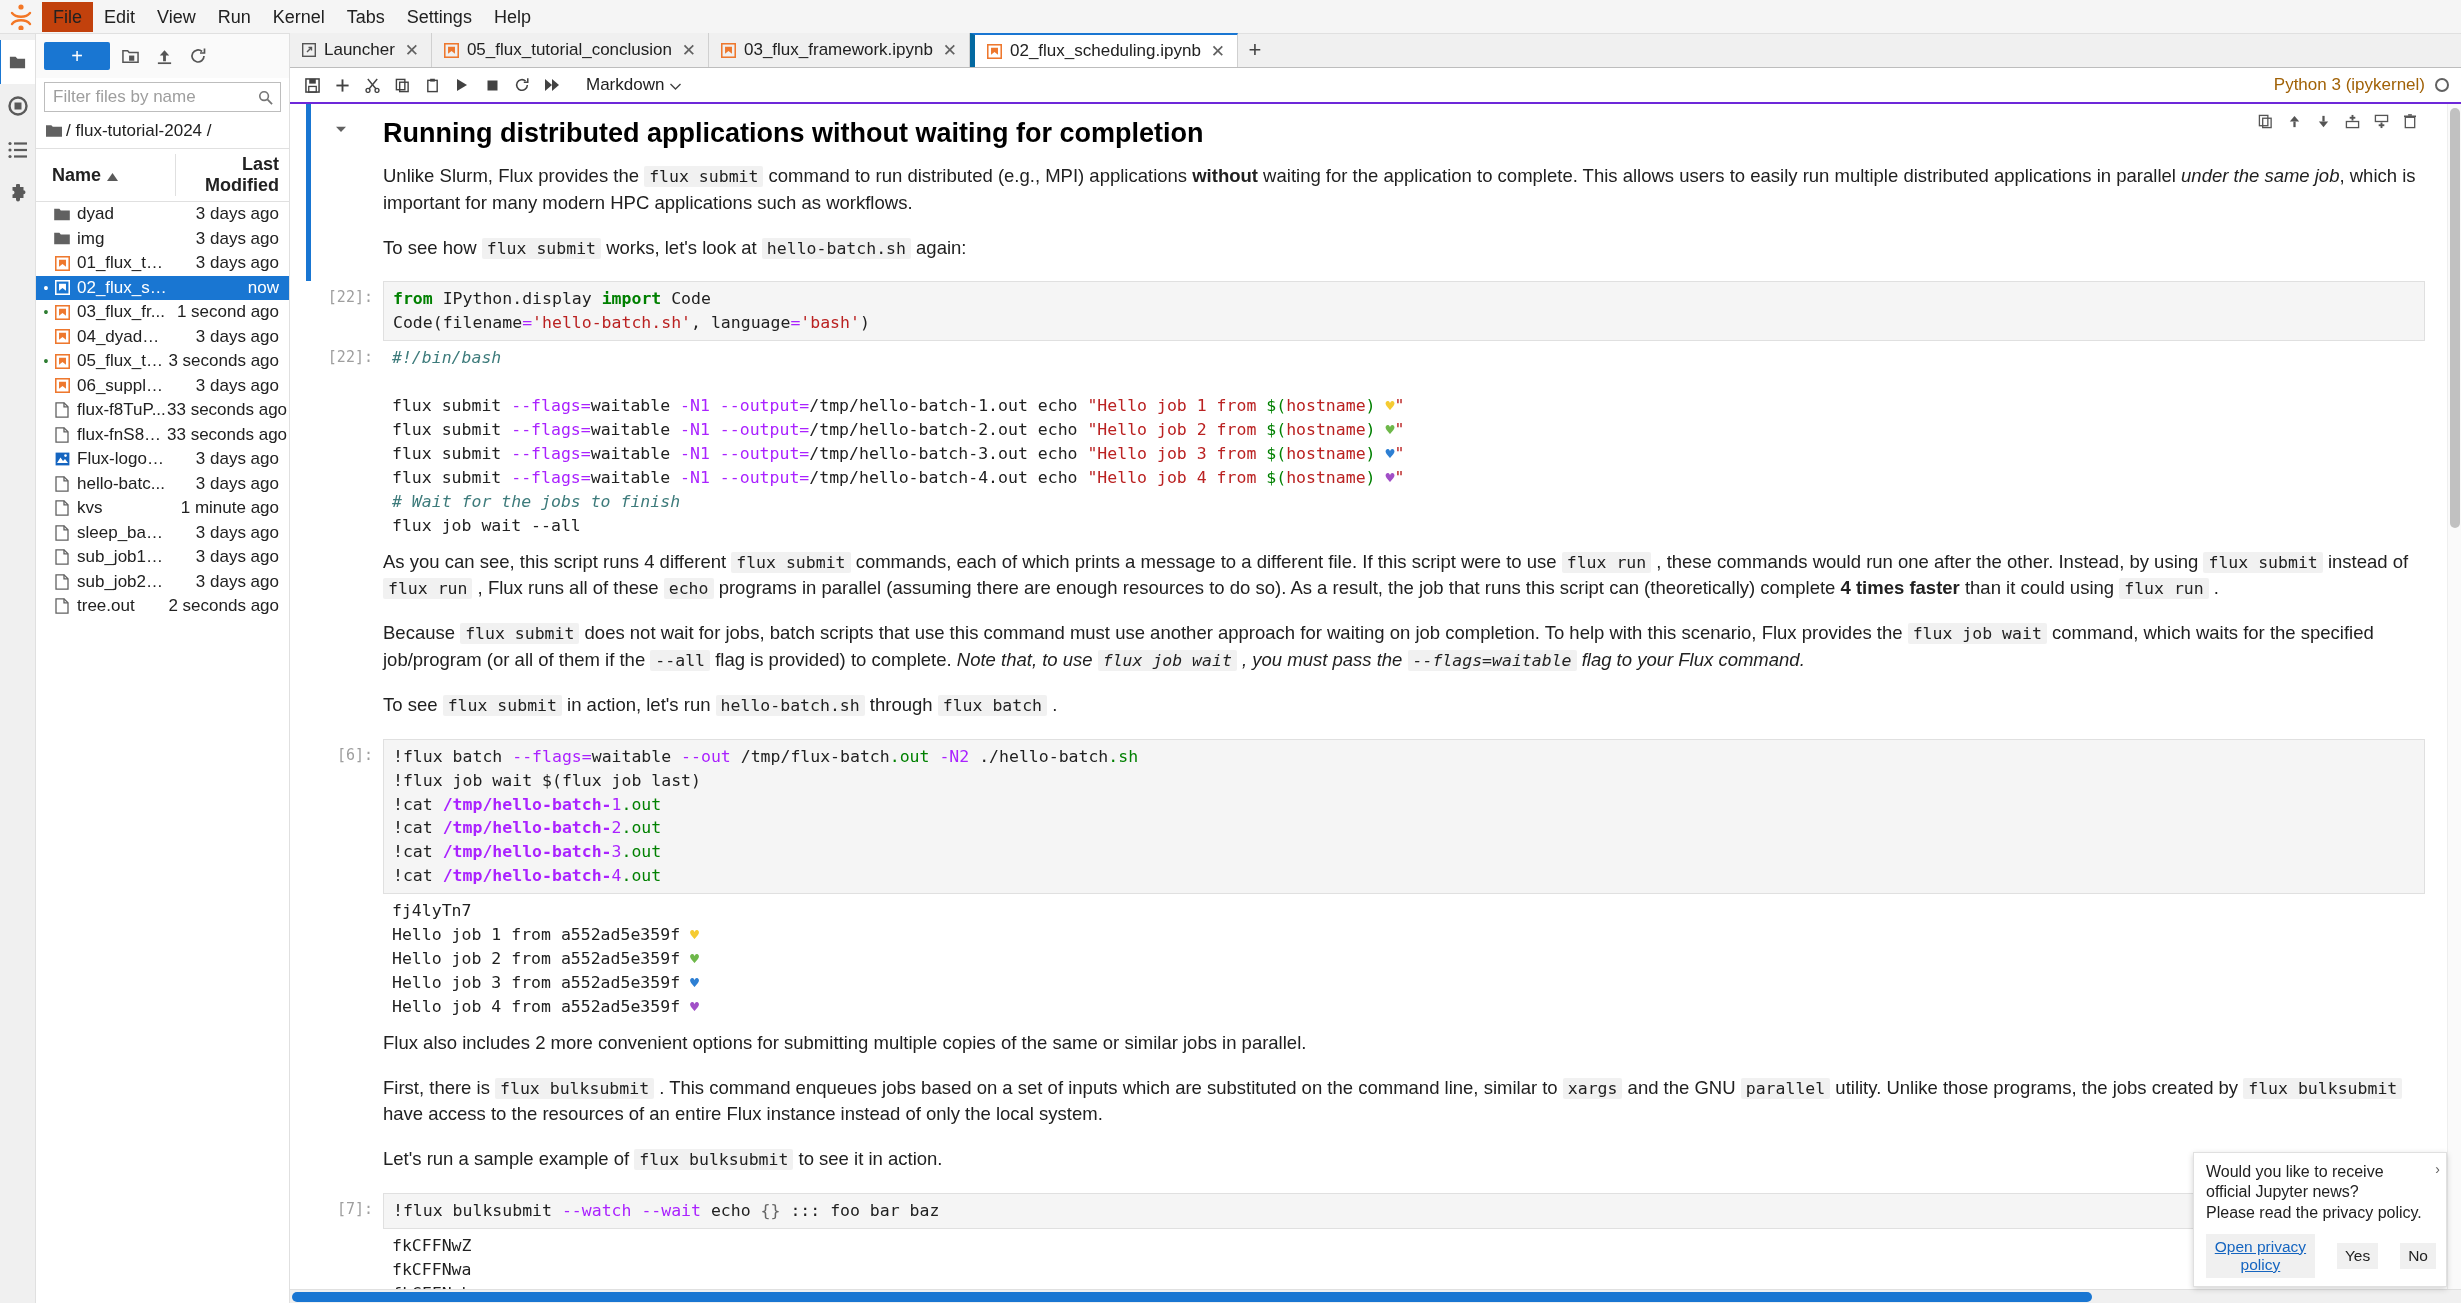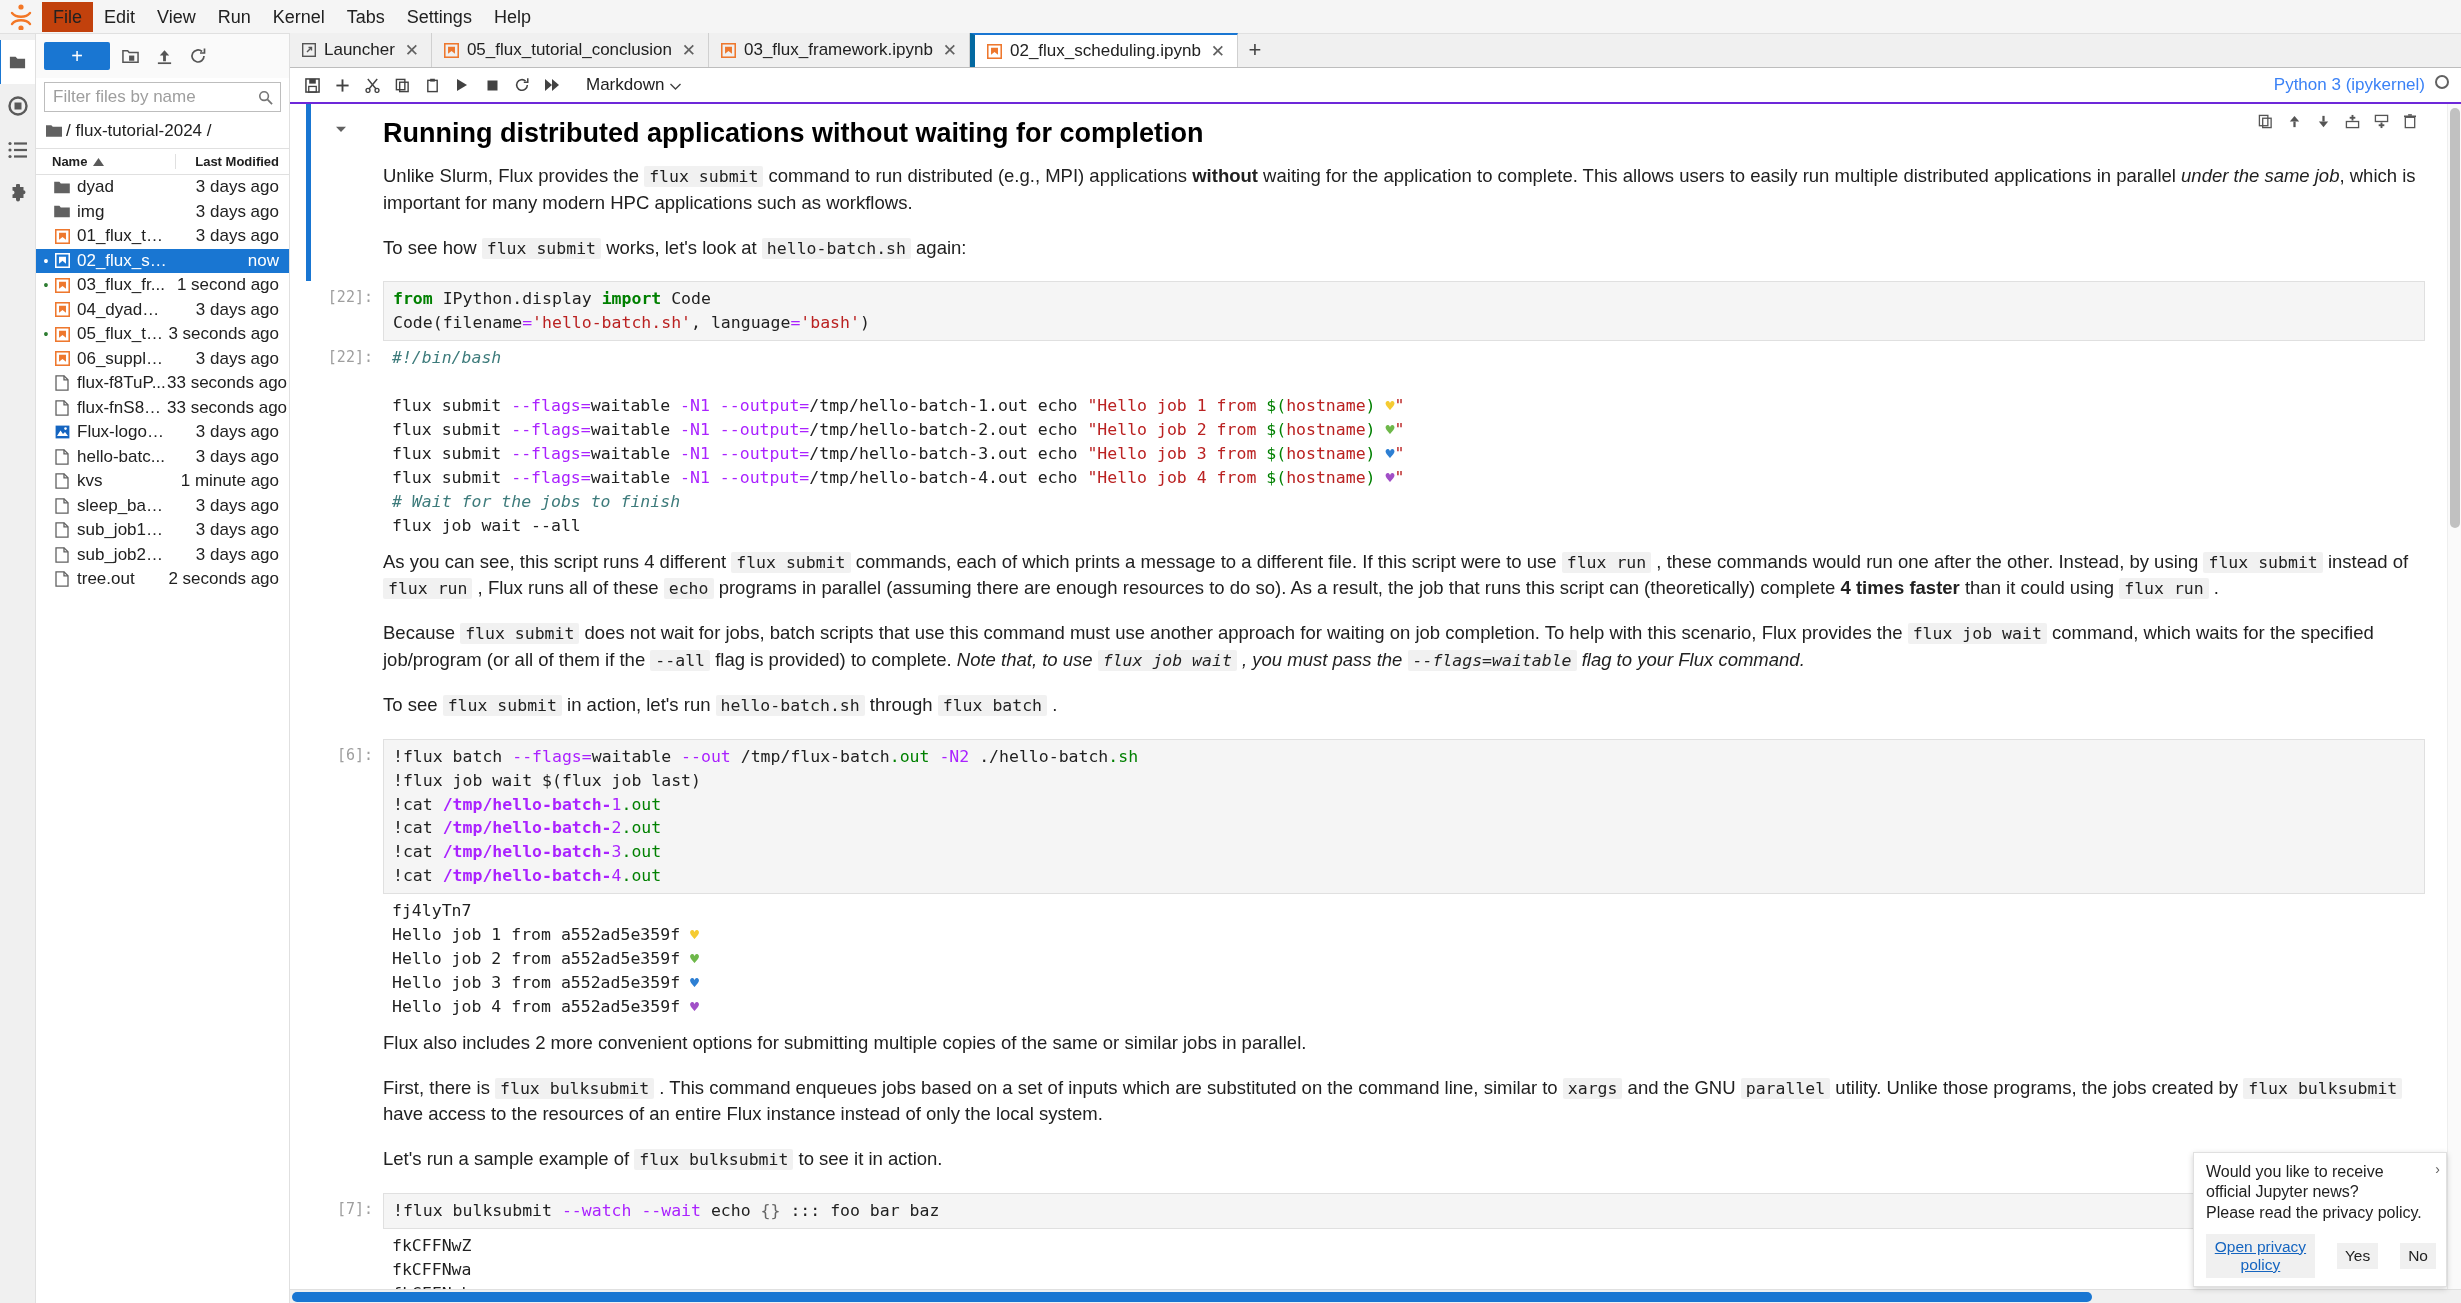--- a/index.html
+++ b/index.html
@@ -118,21 +118,21 @@
     display: flex; align-items: center; gap: 4px;
     padding: 3px 10px 7px 10px;
     font-size: 17px; color: #212121;
     white-space: nowrap; overflow: hidden;
   }
   #fb-header {
     display: flex;
     border-top: 1px solid #e0e0e0;
     border-bottom: 1px solid #e0e0e0;
     font-weight: bold;
-    font-size: 13px;
+    font-size: 18px;
     padding: 5px 10px 5px 16px;
     color: #212121;
     background: #fff;
     gap: 16px;
   }
   #fb-header .col-name { flex: 1; display: flex; align-items: center; gap: 6px;}
   #fb-header .col-mod  { width: 104px; text-align: right; border-left: 1px solid #e0e0e0; padding-left:8px;}
   #fb-list { flex: 1; overflow: hidden; }
   .fb-row {
     display: flex;
@@ -215,22 +215,22 @@
   #celltype-select {
     margin-left: 12px;
     display: flex; align-items: center; gap: 6px;
     font-size: 17px;
     color: #212121;
     padding: 2px 6px;
     cursor: pointer;
   }
   #kernel-area {
     margin-left: auto;
-    display: flex; gap: 10px;
-    font-size: 17px; color: #3b82f6;
+    display: flex; align-items: center; gap: 10px;
+    font-size: 17px; color: #a16207;
     padding-right: 4px;
   }
   #kernel-idle {
     width: 14px; height: 14px; border-radius: 50%;
     border: 2px solid #616161; background: #fff;
   }
 
   
   #nb-scroll {
     flex: 1;

